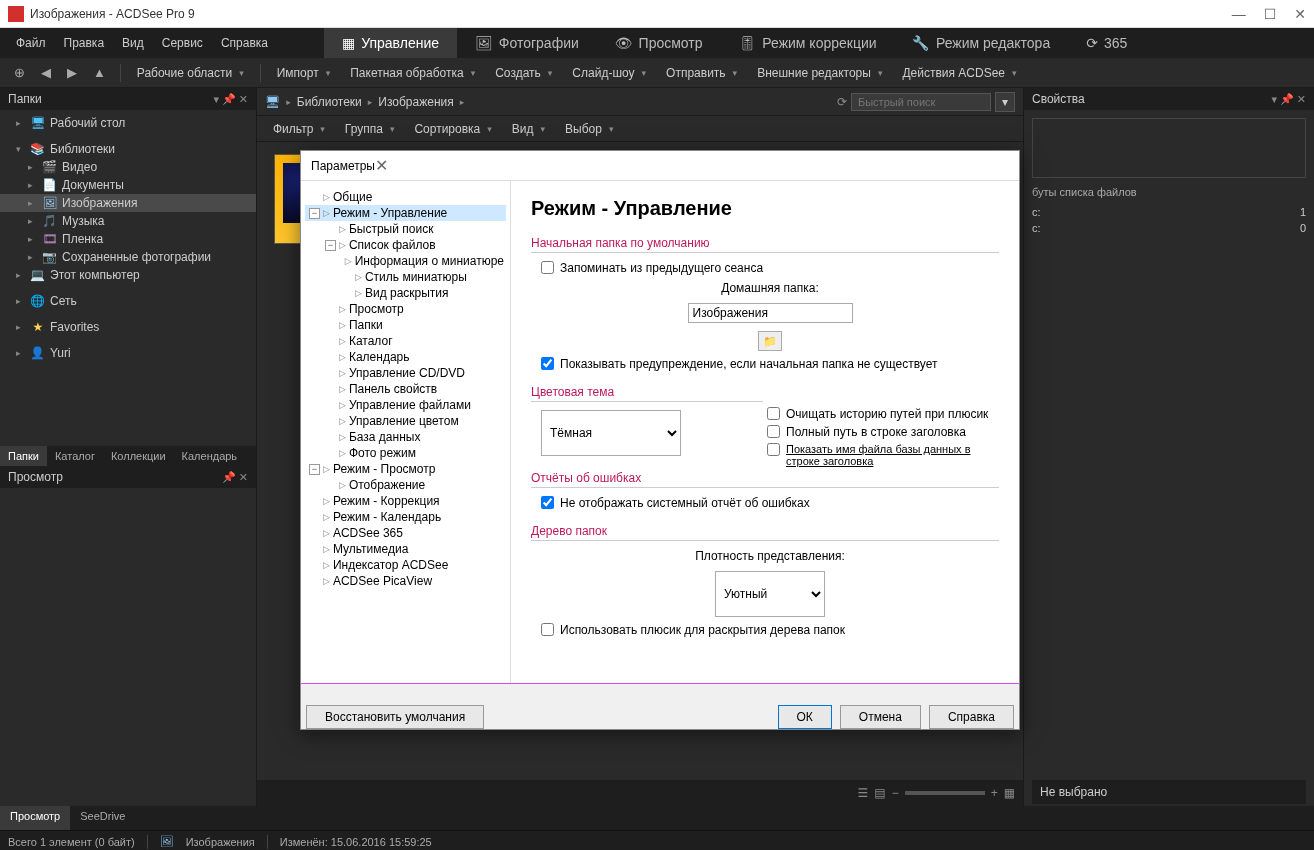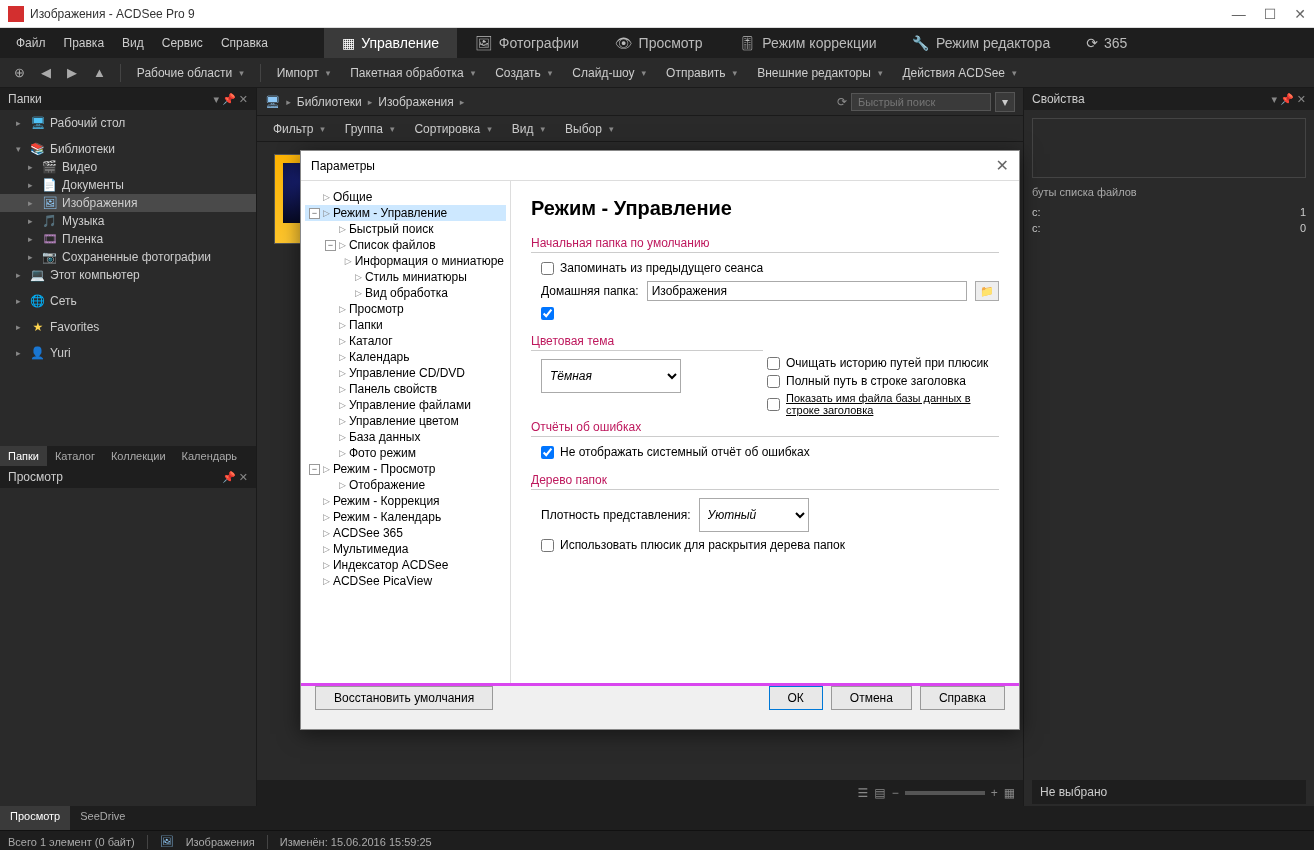--- a/index.html
+++ b/index.html
@@ -79,46 +79,46 @@
 .view-tab { padding: 4px 10px; color: #aaa; cursor: pointer; font-size: 11px; }
 .view-tab.active { background: #3a3a3a; color: #fff; }
 
 
 .statusbar { height: 22px; background: #1e1e1e; display: flex; align-items: center; padding: 0 8px; gap: 12px; color: #aaa; font-size: 11px; border-top: 1px solid #111; }
 .statusbar .sep { width: 1px; height: 14px; background: #444; }
 .status-icon { color: #90caf9; }
 
 
 .modal { position: absolute; left: 300px; top: 150px; width: 720px; height: 580px; background: #f0f0f0; border: 1px solid #888; box-shadow: 0 4px 20px rgba(0,0,0,0.5); display: flex; flex-direction: column; color: #000; font-size: 12px; }
-.modal-title { height: 30px; display: flex; align-items: center; justify-content: space-between; padding: 0 10px; background: #fff; border-bottom: 1px solid #ddd; }
+.modal-title { height: 30px; display: flex; align-items: center; justify-content: flex-start; padding: 0 10px; background: #fff; border-bottom: 1px solid #ddd; }
 .modal-close { font-size: 16px; cursor: pointer; color: #666; }
 .modal-body { flex: 1; display: flex; background: #fff; }
 .modal-tree { width: 210px; border-right: 1px solid #ddd; padding: 8px 4px; overflow: auto; font-size: 12px; }
 .mt-item { display: flex; align-items: center; gap: 3px; padding: 1px 2px; cursor: pointer; white-space: nowrap; }
 .mt-item.l0 { padding-left: 4px; }
 .mt-item.l1 { padding-left: 20px; }
 .mt-item.l2 { padding-left: 36px; }
 .mt-exp { width: 11px; height: 11px; border: 1px solid #999; display: inline-flex; align-items: center; justify-content: center; font-size: 9px; line-height: 1; color: #555; background: #fff; }
 .mt-exp.blank { border: none; }
 .mt-bullet { color: #888; font-size: 9px; }
 .mt-item.selected { background: #cde8ff; }
 .modal-content { flex: 1; padding: 16px 20px; overflow: auto; }
 .modal-content h2 { font-size: 20px; font-weight: bold; margin-bottom: 16px; }
 .fieldset { border: none; margin-bottom: 14px; }
 .fieldset-legend { color: #be185d; font-size: 12px; border-bottom: 1px solid #ccc; display: block; width: 100%; padding-bottom: 2px; margin-bottom: 8px; }
 .fieldset-body { padding-left: 10px; }
-.check-row { display: flex; align-items: center; gap: 6px; margin: 4px 0; }
+.check-row { display: flex; gap: 6px; margin: 4px 0; }
 .check-row input[type=checkbox] { width: 13px; height: 13px; }
-.form-row { display: flex; align-items: center; gap: 8px; margin: 6px 0; }
+.form-row { display: flex; align-items: center; gap: 8px; margin: 6px 0; flex-direction: column; }
 .text-input { flex: 1; border: 1px solid #aaa; padding: 2px 4px; background: #fff; font-size: 12px; }
 .browse-btn { width: 24px; height: 20px; border: 1px solid #aaa; background: #eee; cursor: pointer; font-size: 11px; }
-.select { border: 1px solid #aaa; padding: 8px 4px; background: #fff; font-size: 12px; font-style: italic; }
+.select { border: 1px solid #aaa; padding: 14px 4px; background: #fff; font-size: 12px; }
 .two-col { display: flex; gap: 4px; }
 .two-col > div { flex: 1; }
-.modal-footer { height: 46px; background: #f0f0f0; border-top: 3px solid #d946ef; display: flex; align-items: flex-start; padding: 0 14px; gap: 8px; }
+.modal-footer { height: 46px; background: #f0f0f0; border-top: 1px solid #d946ef; display: flex; align-items: flex-end; padding: 0 5px; gap: 8px; }
 .modal-footer .spacer { flex: 1; }
 .btn { padding: 4px 18px; border: 1px solid #999; background: #e8e8e8; cursor: pointer; font-size: 12px; }
 .btn.primary { border: 1px solid #0078d7; }
 </style>
 </head>
 <body>
 
 <div class="titlebar">
   <div class="titlebar-icon"></div>
   <div class="titlebar-text">Изображения - ACDSee Pro 9</div>
@@ -383,21 +383,21 @@
           <span>Информация о миниатюре</span>
         </div>
         <div class="mt-item l2">
           <span class="mt-exp blank"></span>
           <span class="mt-bullet">▷</span>
           <span>Стиль миниатюры</span>
         </div>
         <div class="mt-item l2">
           <span class="mt-exp blank"></span>
           <span class="mt-bullet">▷</span>
-          <span>Вид обработка</span>
+          <span>Вид раскрытия</span>
         </div>
         <div class="mt-item l1">
           <span class="mt-exp blank"></span>
           <span class="mt-bullet">▷</span>
           <span>Просмотр</span>
         </div>
         <div class="mt-item l1">
           <span class="mt-exp blank"></span>
           <span class="mt-bullet">▷</span>
           <span>Папки</span>
@@ -493,20 +493,21 @@
               <input type="checkbox" style="">
               <span>Запоминать из предыдущего сеанса</span>
             </div>
           <div class="form-row">
             <span>Домашняя папка:</span>
             <input class="text-input" value="Изображения" style="">
             <button class="browse-btn">📁</button>
           </div>
           <div class="check-row">
               <input type="checkbox" checked="" style="">
+              <span>Показывать предупреждение, если начальная папка не существует</span>
             </div>
         </div>
       </div>
 
       <div class="two-col">
         <div class="fieldset">
           <span class="fieldset-legend">Цветовая тема</span>
           <div class="fieldset-body">
             <select class="select" style="width:140px;"><option>Тёмная</option></select>
           </div>

